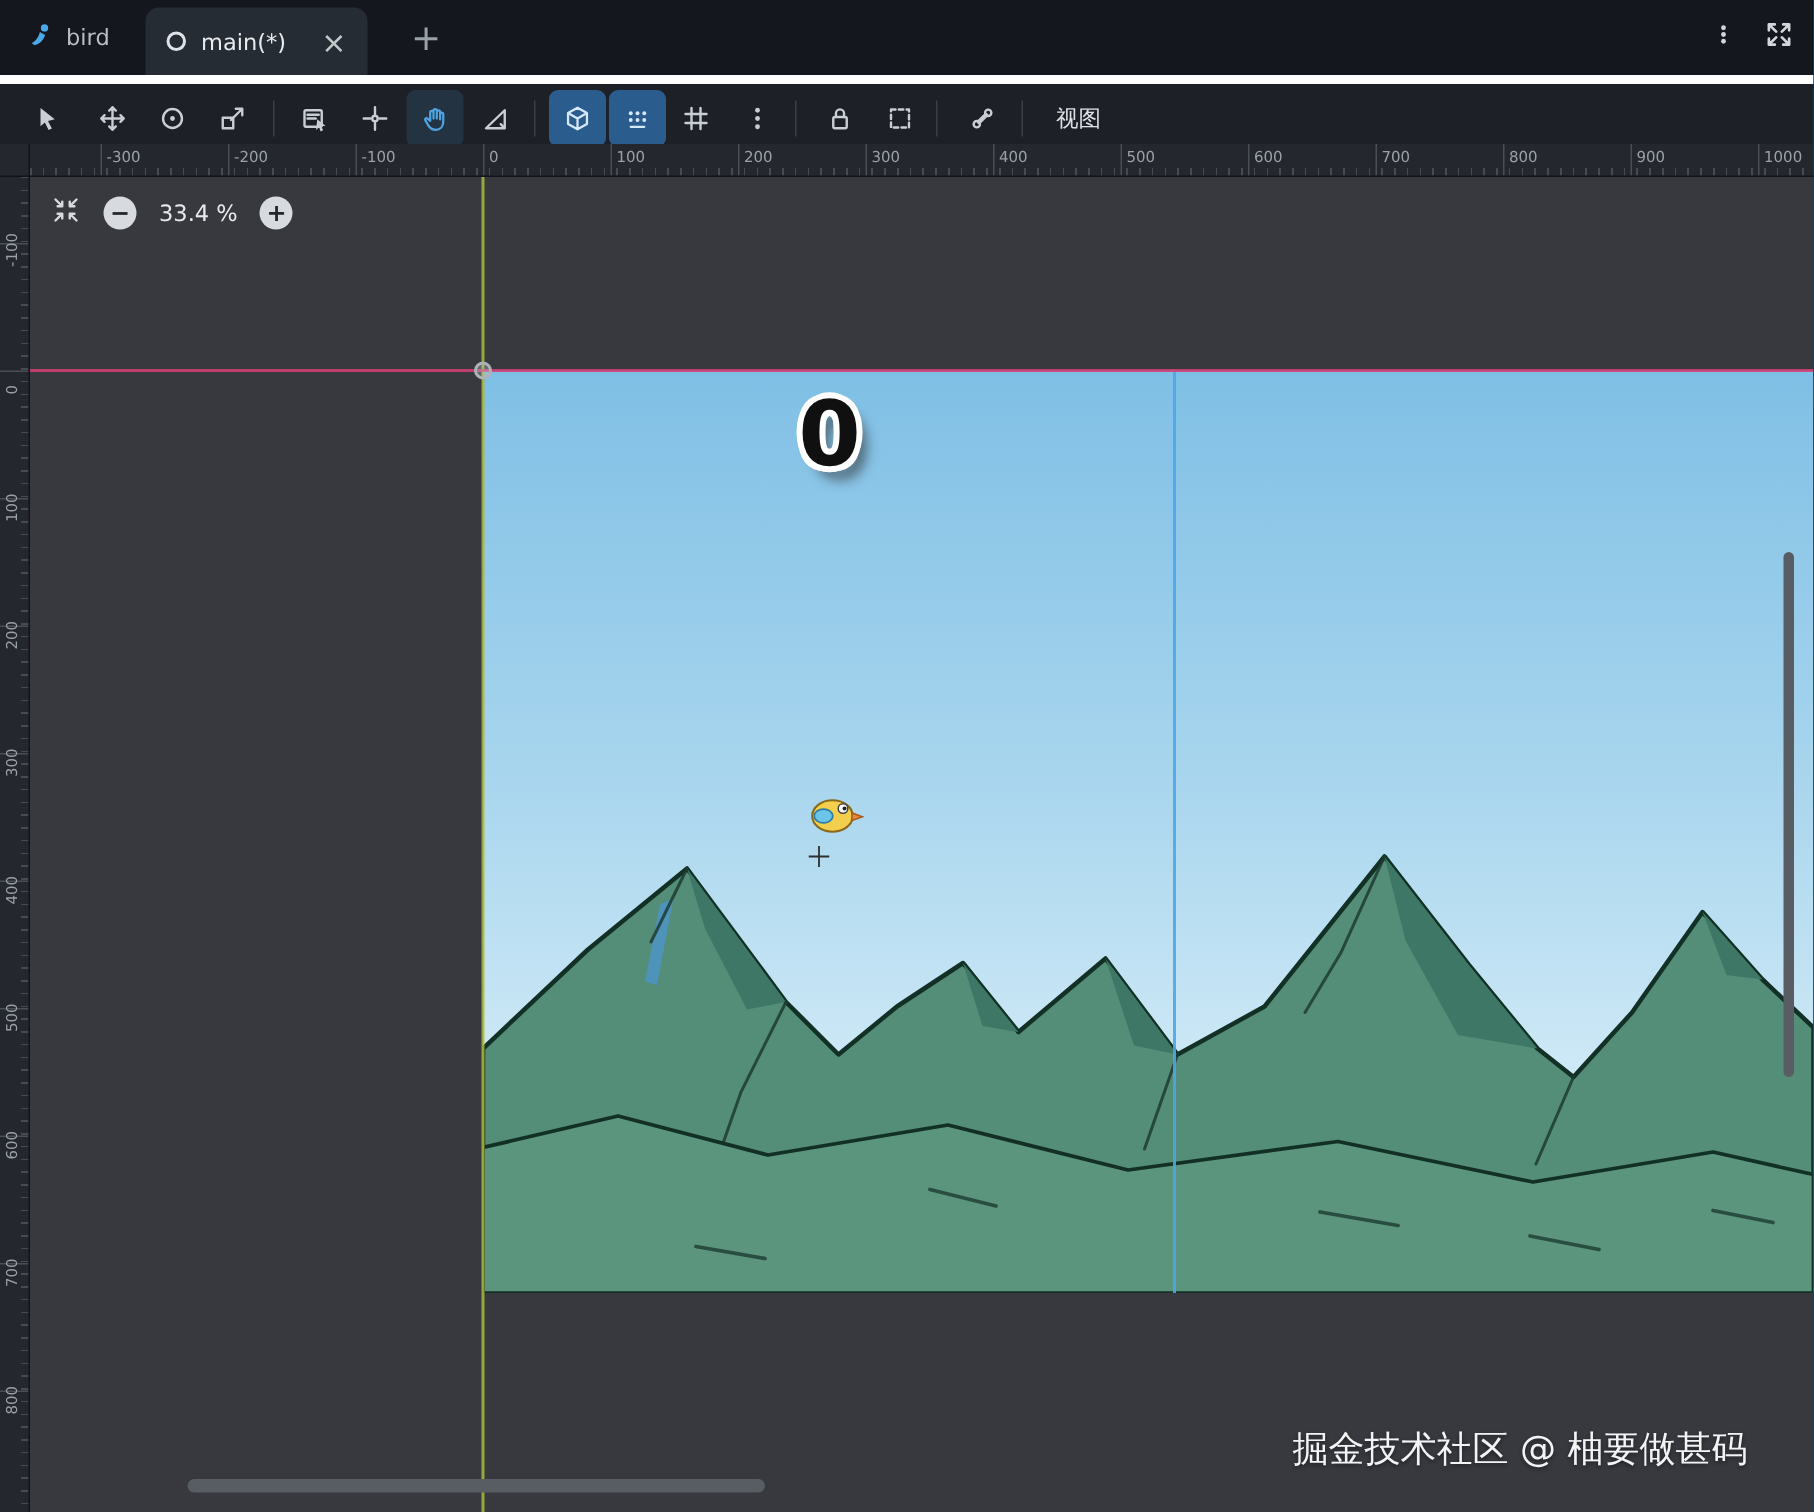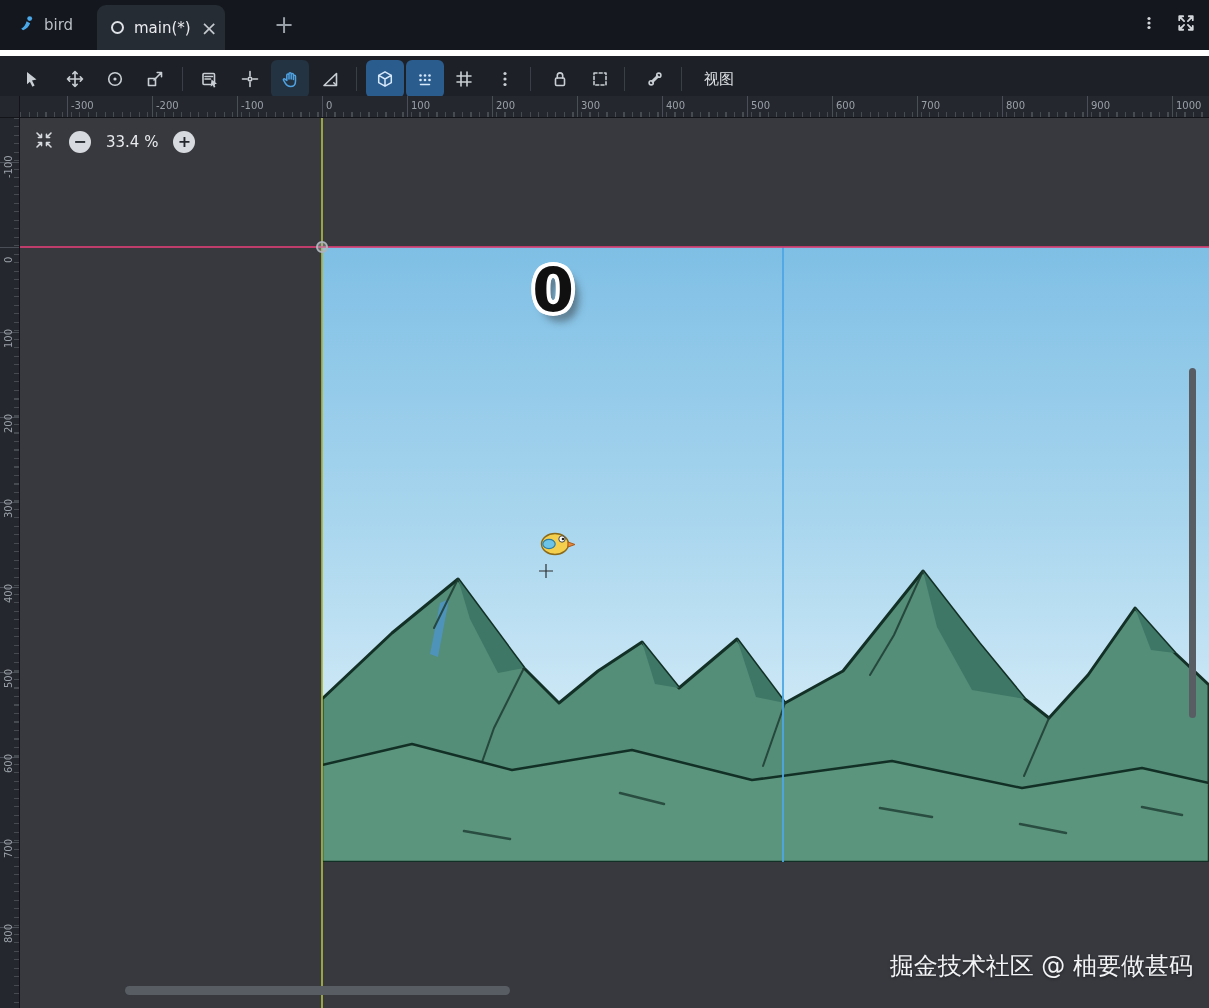--- a/index.html
+++ b/index.html
@@ -4,21 +4,21 @@
 <style>
   * { box-sizing: border-box; margin: 0; padding: 0; }
   body { margin:0; background:#000; }
   .app { position:relative; width:1209px; height:1008px; overflow:hidden;
          font-family:"DejaVu Sans","Liberation Sans",sans-serif; background:#0369a1; }
 
   
   .tabbar { position:absolute; left:0; top:0; right:0; height:50px; background:#14171d; }
   .project { position:absolute; left:18px; top:0; height:50px; display:flex; align-items:center; gap:9px;
              color:#b9bec5; font-size:15px; }
-  .tab-active { position:absolute; left:97px; top:5px; height:45px; width:128px; background:#262c34;
+  .tab-active { position:absolute; left:97px; top:5px; height:45px; width:148px; background:#262c34;
                 border-radius:9px 9px 0 0; display:flex; align-items:center; gap:10px; padding:0 14px;
                 color:#e9ebee; font-size:15px; }
   .node-circle { width:13px; height:13px; border:2px solid #dfe3e7; border-radius:50%; flex:0 0 auto; }
   .close-x { margin-left:auto; color:#c3c8cd; font-size:20px; line-height:1; cursor:default; }
   .new-tab { position:absolute; left:269px; top:0; height:50px; width:30px; display:flex; align-items:center;
              justify-content:center; color:#9aa0a7; font-size:24px; }
   .tab-right { position:absolute; right:14px; top:0; height:50px; display:flex; align-items:center; gap:20px; }
 
   
   .toolbar { position:absolute; left:0; top:50px; right:0; height:46px; background:#1d2127;
@@ -77,21 +77,21 @@
   .origin { position:absolute; left:296px; top:123px; width:12px; height:12px; border-radius:50%;
             border:2px solid #aeb3b9; background:rgba(190,195,200,.35); }
 
   .zoomctl { position:absolute; left:14px; top:12px; display:flex; align-items:center; gap:15px; }
   .zbtn { width:22px; height:22px; border-radius:50%; background:#d7dade; color:#23272d; display:flex;
           align-items:center; justify-content:center; font-size:16px; font-weight:bold; line-height:1; }
   .zlabel { color:#e8eaed; font-size:15px; }
 
   .hscroll { position:absolute; left:105px; top:868px; width:385px; height:9px; border-radius:5px; background:#585d64; }
   .vscroll { position:absolute; left:1169px; top:250px; width:7px; height:350px; border-radius:4px; background:#585d64; }
-  .watermark { position:absolute; right:16px; top:832px; color:#f2f3f4; font-size:24px;
+  .watermark { position:absolute; right:44px; top:832px; color:#f2f3f4; font-size:24px;
                text-shadow:0 1px 3px rgba(0,0,0,.45); white-space:nowrap;text-align:center; }
 </style>
 </head>
 <body>
 
 <div class="app">
 
   <div class="tabbar">
     <div class="project">
       <span>

